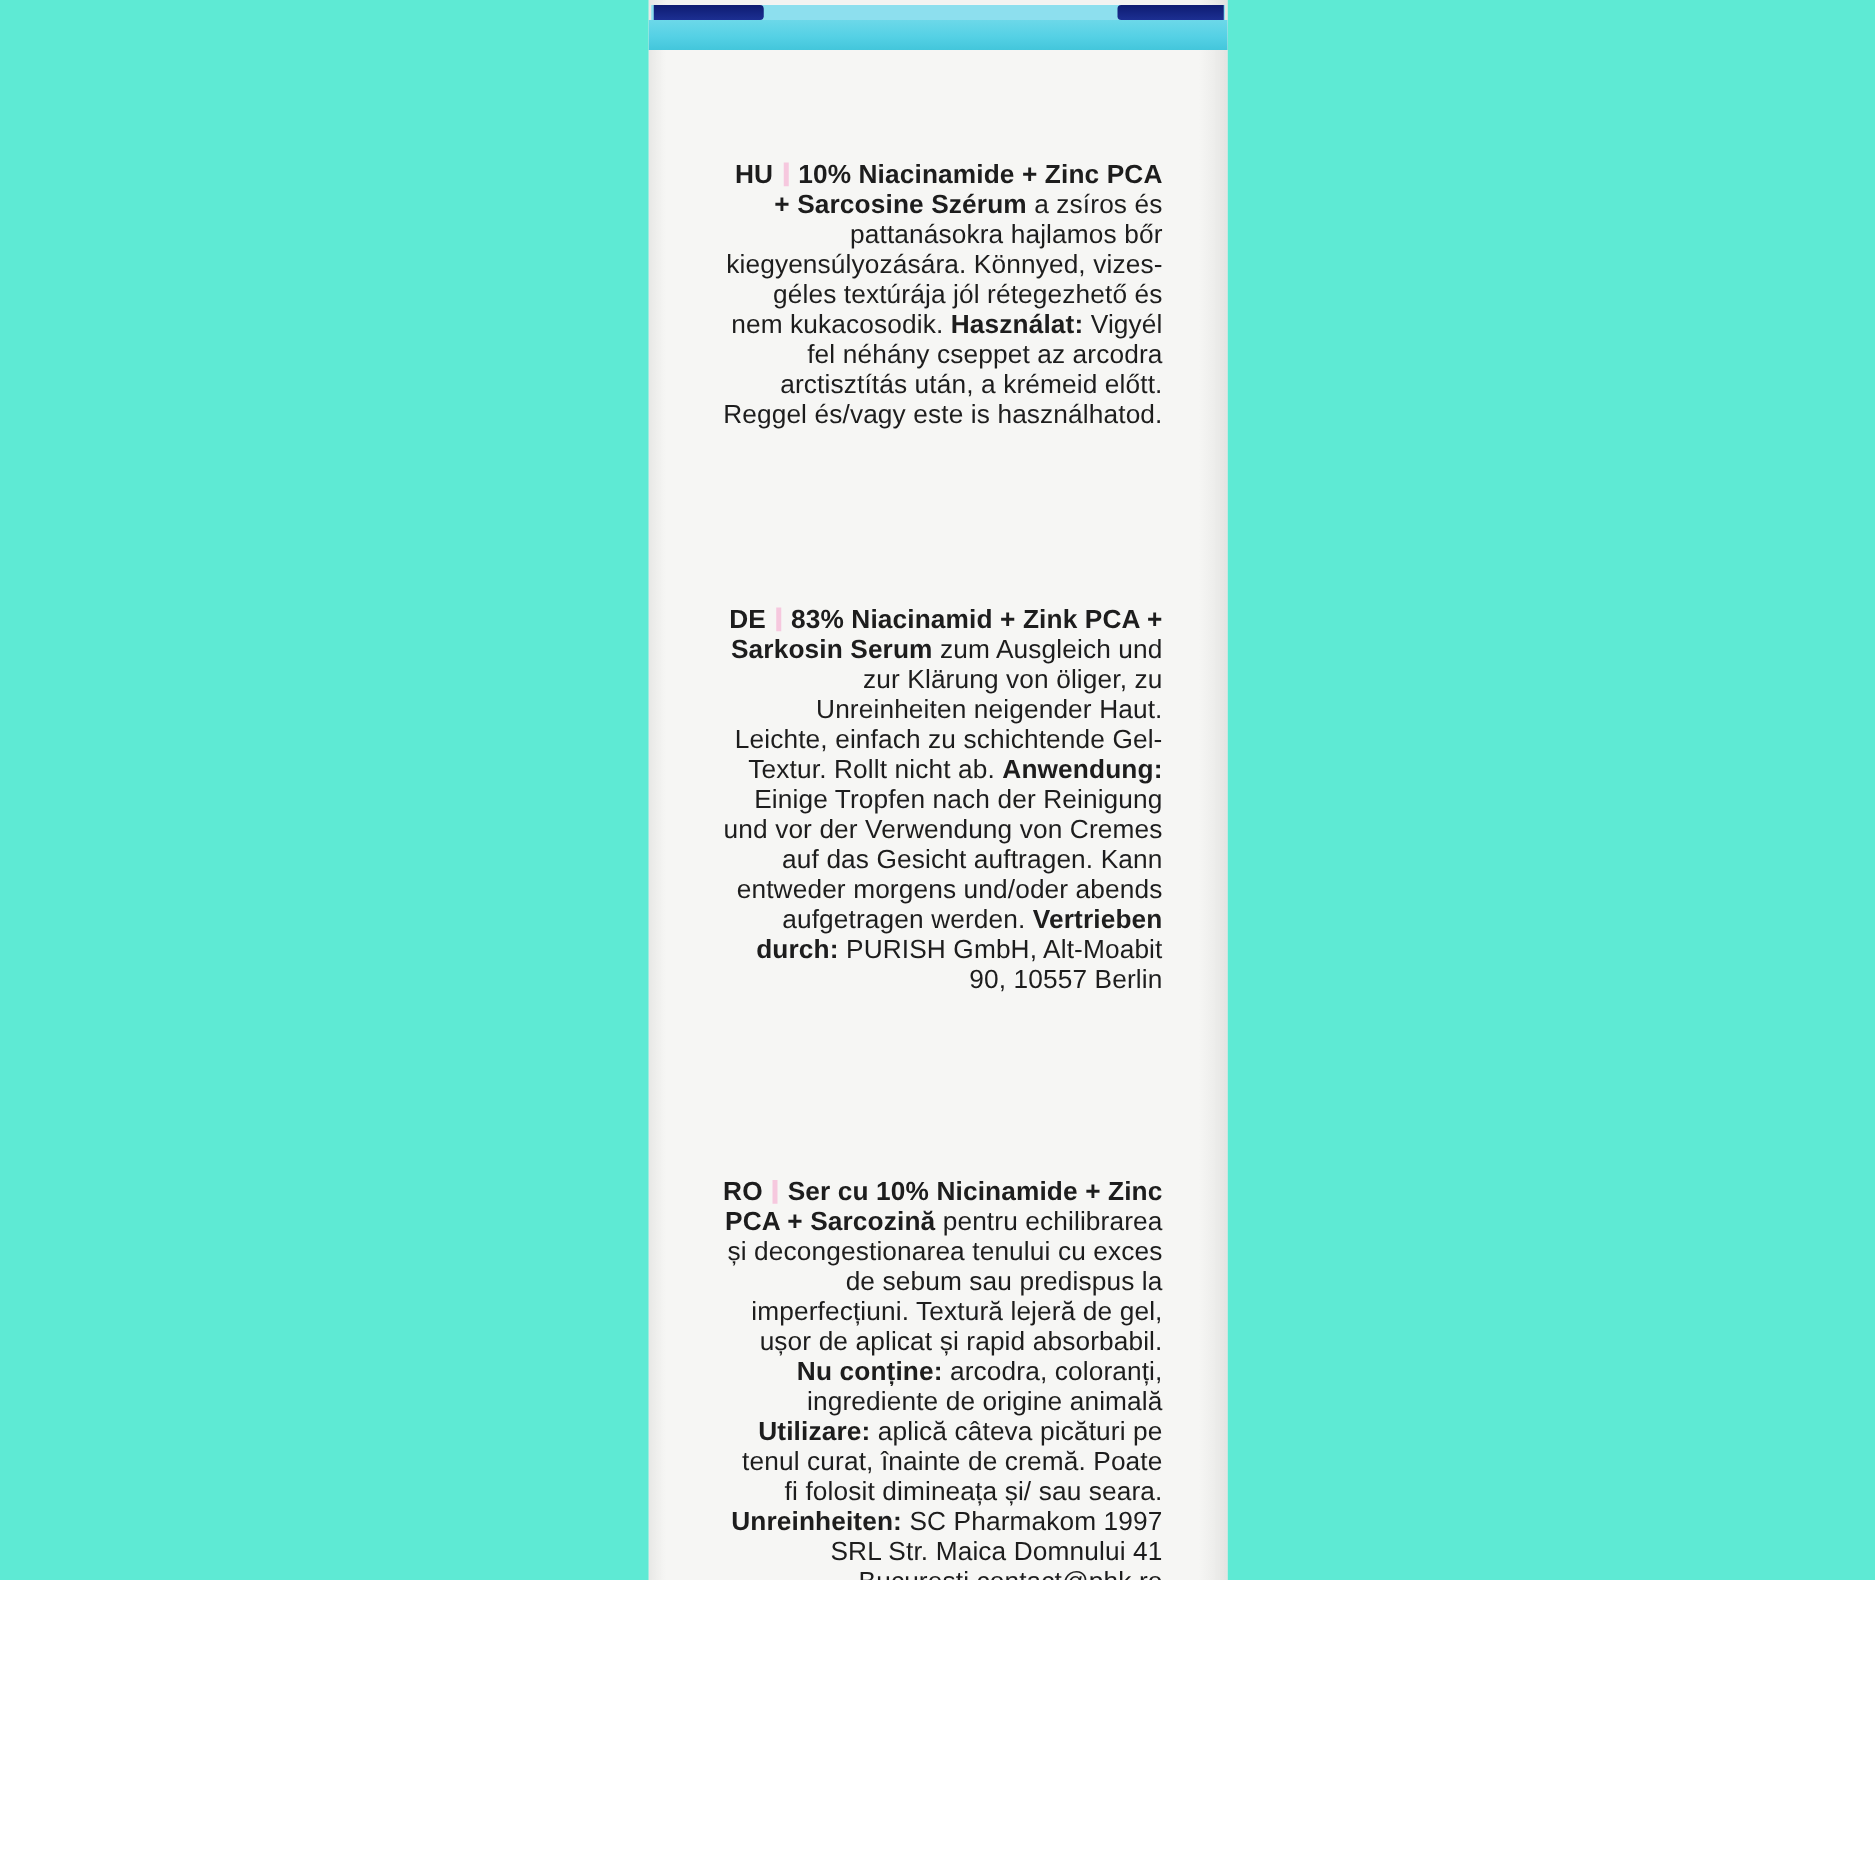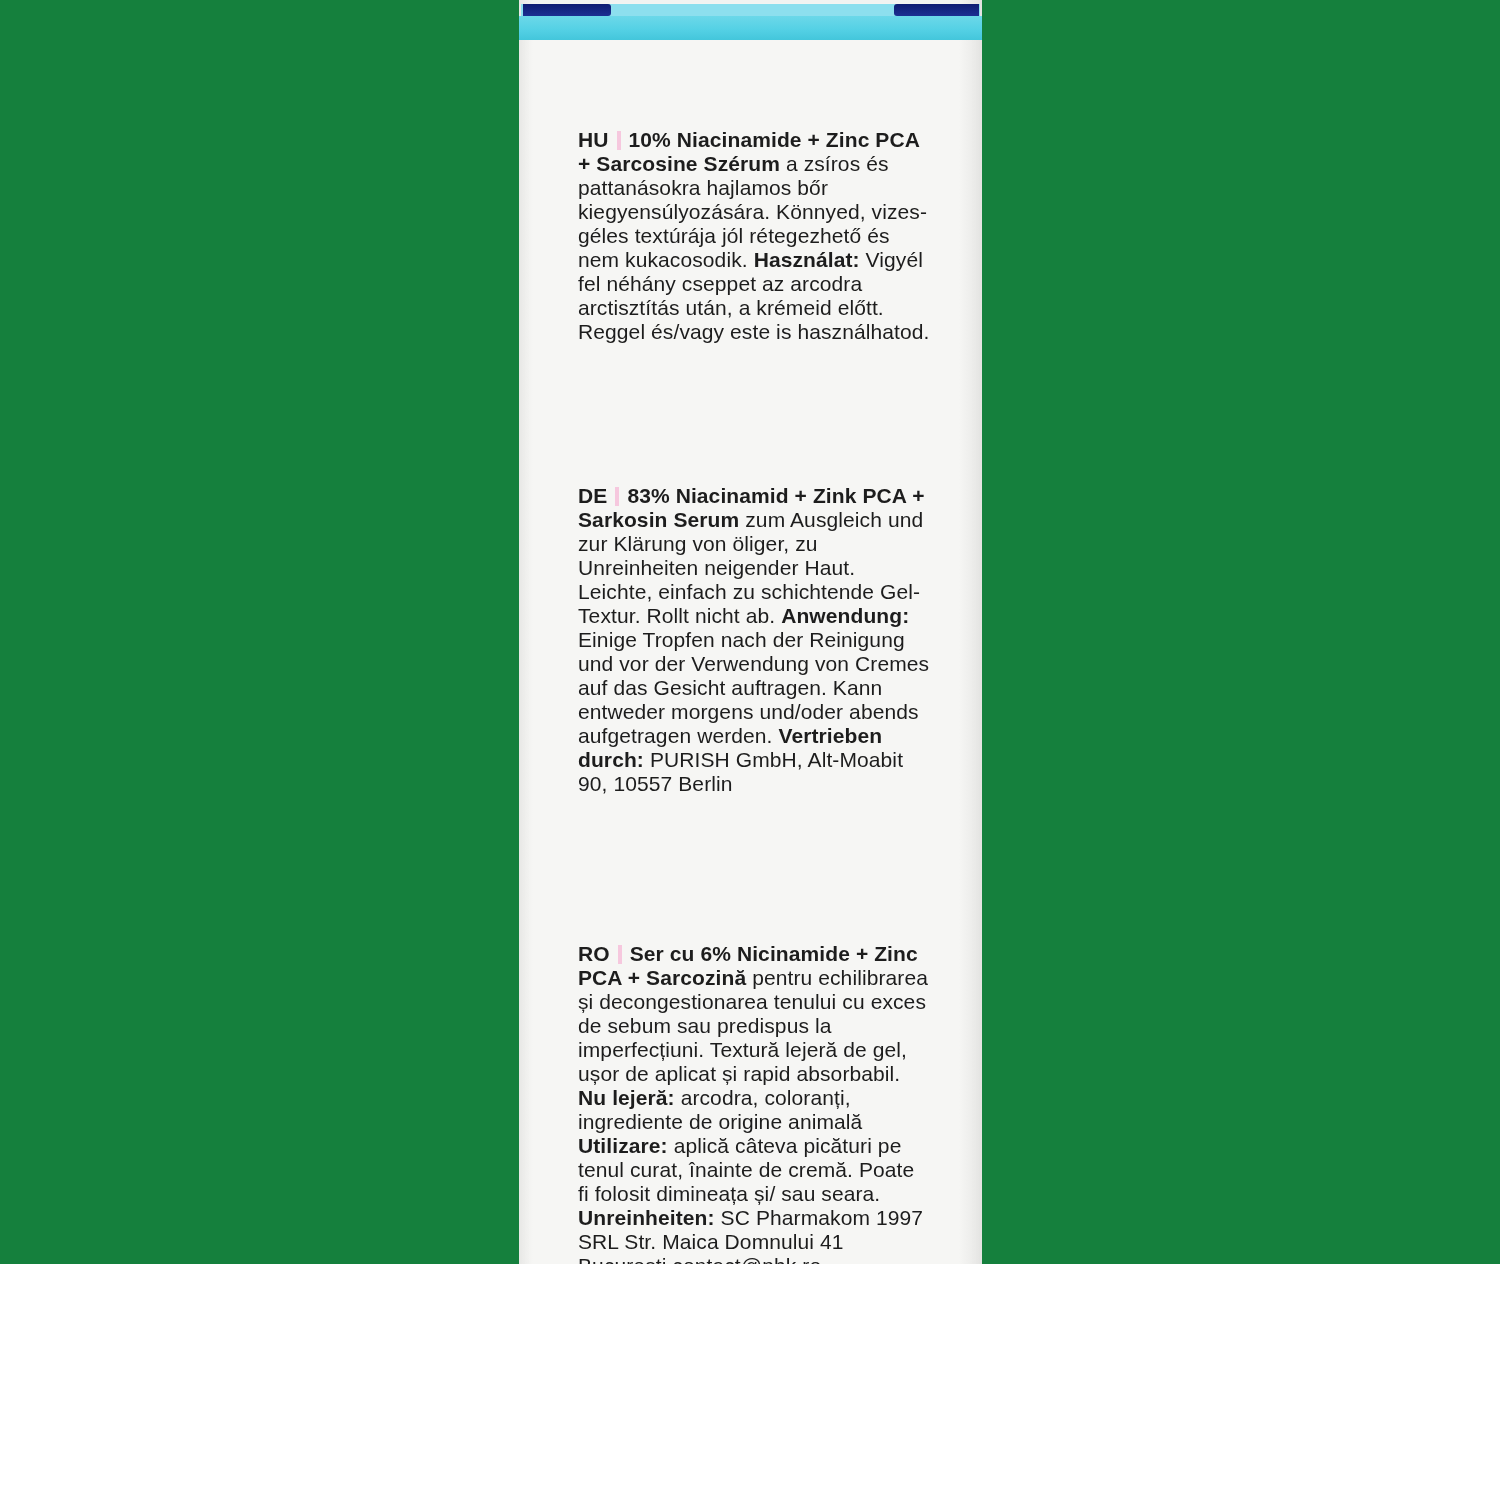--- a/index.html
+++ b/index.html
@@ -1,22 +1,23 @@
 <!DOCTYPE html>
 <html><head>
 <meta charset="utf-8">
 <style>
   html, body { margin: 0; padding: 0; background: #ffffff; }
   .canvas {
     position: relative;
     width: 1500px;
     height: 1264px;
-    background: #15803d;
+    background: #5eead4;
     overflow: hidden;
     font-family: "Liberation Sans", sans-serif;
+    text-align: right;
   }
 
   
   .box {
     position: absolute;
     left: 519px;
     top: 0;
     width: 463px;
     height: 1500px;
     background: linear-gradient(to right,
@@ -135,23 +136,23 @@
   <div class="lang-block de">
     <span class="lang-code">DE</span><span class="divider-bar"></span><span class="bold">83% Niacinamid + Zink PCA + Sarkosin Serum</span>
     <span class="body-text">zum Ausgleich und zur Klärung von öliger, zu Unreinheiten neigender Haut. Leichte, einfach zu schichtende Gel-Textur. Rollt nicht ab.</span>
     <span class="bold">Anwendung:</span>
     <span class="body-text">Einige Tropfen nach der Reinigung und vor der Verwendung von Cremes auf das Gesicht auftragen. Kann entweder morgens und/oder abends aufgetragen werden.</span>
     <span class="bold">Vertrieben durch:</span>
     <span class="body-text">PURISH GmbH, Alt-Moabit 90, 10557 Berlin</span>
   </div>
 
   <div class="lang-block ro">
-    <span class="lang-code">RO</span><span class="divider-bar"></span><span class="bold">Ser cu 6% Nicinamide + Zinc PCA + Sarcozină</span>
+    <span class="lang-code">RO</span><span class="divider-bar"></span><span class="bold">Ser cu 10% Nicinamide + Zinc PCA + Sarcozină</span>
     <span class="body-text">pentru echilibrarea și decongestionarea tenului cu exces de sebum sau predispus la imperfecțiuni. Textură lejeră de gel, ușor de aplicat și rapid absorbabil.</span>
-    <span class="bold">Nu lejeră:</span>
+    <span class="bold">Nu conține:</span>
     <span class="body-text">arcodra, coloranți, ingrediente de origine animală</span>
     <span class="bold">Utilizare:</span>
     <span class="body-text">aplică câteva picături pe tenul curat, înainte de cremă. Poate fi folosit dimineața și/ sau seara.</span>
     <span class="bold">Unreinheiten:</span>
     <span class="body-text">SC Pharmakom 1997 SRL Str. Maica Domnului 41 Bucuresti contact@phk.ro</span>
   </div>
 
 </div>
 
 </body></html>

